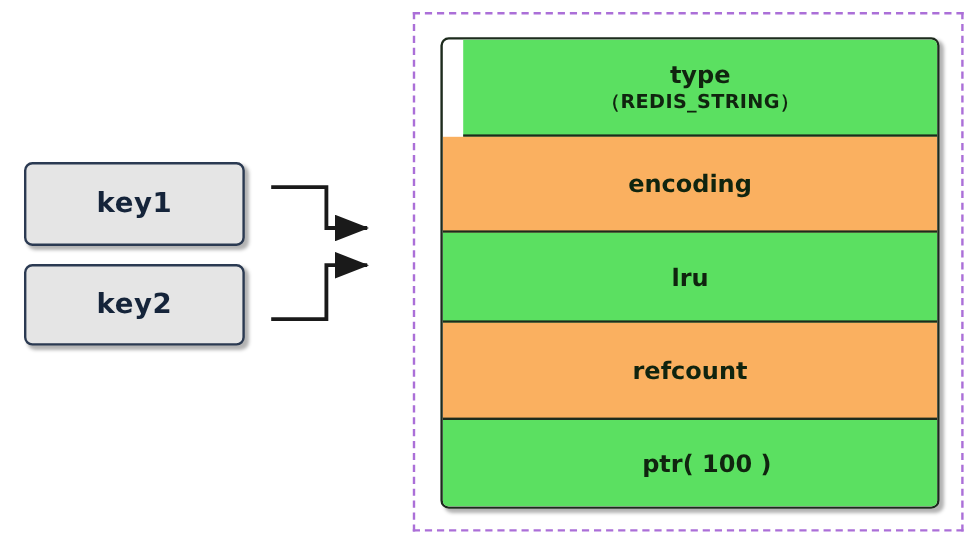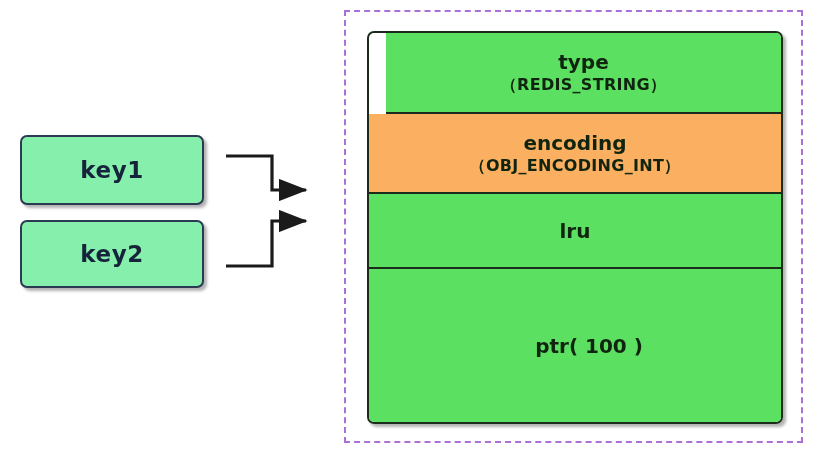--- a/index.html
+++ b/index.html
@@ -18,21 +18,21 @@
     background: #ffffff;
     overflow: hidden;
   }
 
   
   .key-box {
     position: absolute;
     left: 20px;
     width: 184px;
     box-sizing: border-box;
-    background: #86efac;
+    background: #e5e5e5;
     border: 2px solid #2b3a52;
     border-radius: 7px;
     box-shadow: 3px 3px 3px rgba(0,0,0,0.30);
     display: flex;
     align-items: center;
     justify-content: center;
     color: #15243a;
     font-size: 23px;
     font-weight: 700;
     letter-spacing: 0.5px;
@@ -133,28 +133,31 @@
 
   <div id="object-field-stack">
 
     <div class="field-row green" style="flex:0 0 81px;margin-left:17px;">
       <div class="field-name">type</div>
       <div class="field-detail">（REDIS_STRING）</div>
     </div>
 
     <div class="field-row orange" style="flex:0 0 80px;">
       <div class="field-name">encoding</div>
-      <div class="field-detail">（OBJ_ENCODING_INT）</div>
     </div>
 
     <div class="field-row green" style="flex:0 0 75px;">
       <div class="field-name">lru</div>
 
     </div>
 
+    <div class="field-row orange" style="flex:0 0 81px;">
+      <div class="field-name">refcount</div>
+
+    </div>
 
     <div class="field-row green" style="flex:1 1 auto;">
       <div class="field-name">ptr( 100 )</div>
 
     </div>
 
   </div>
 </div>
 
 </body></html>

